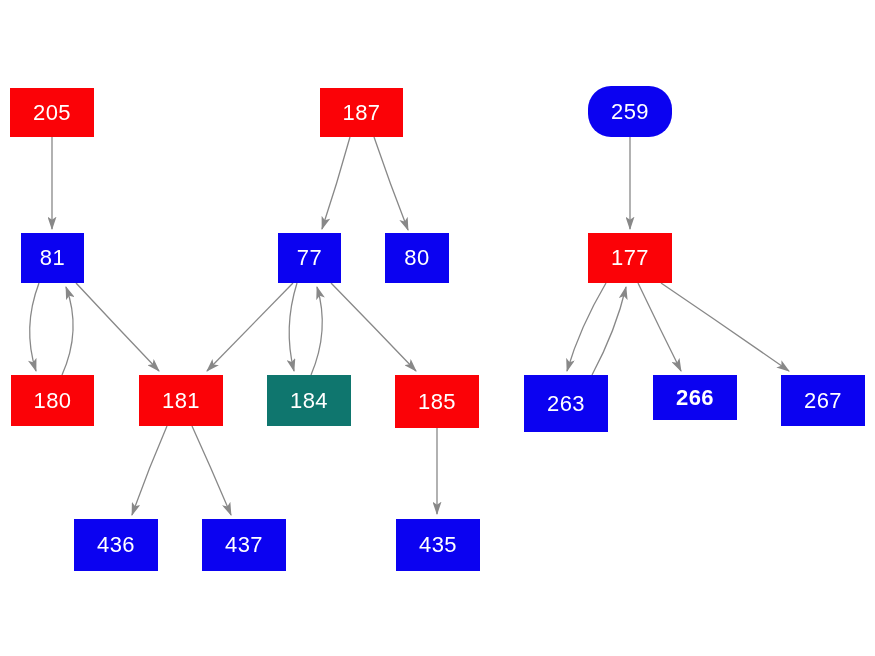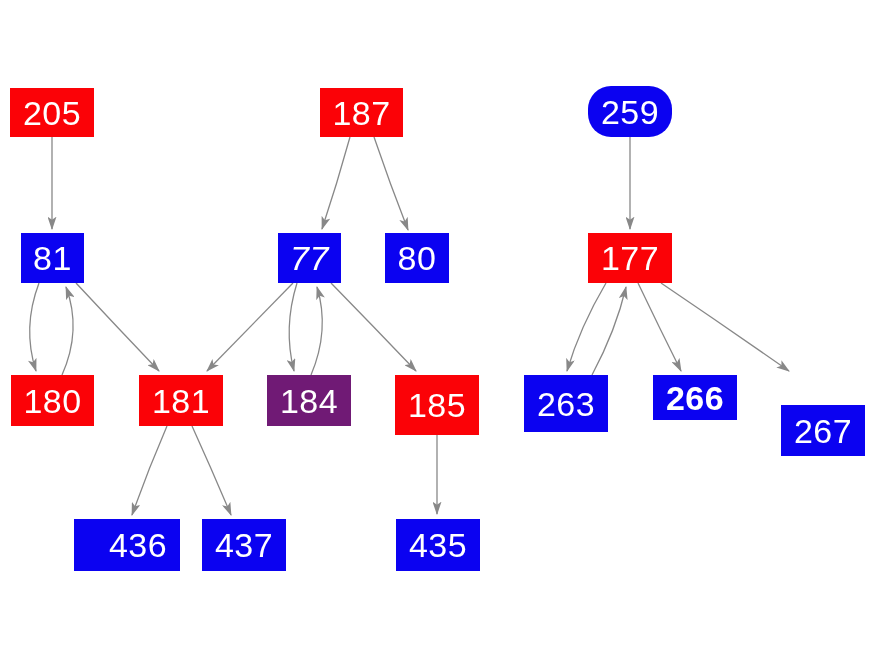--- a/index.html
+++ b/index.html
@@ -21,21 +21,21 @@
     top: 0;
     width: 875px;
     height: 656px;
   }
   .node {
     position: absolute;
     display: flex;
     align-items: center;
     justify-content: center;
     color: #ffffff;
-    font-size: 34px;
+    font-size: 22px;
     line-height: 1;
     letter-spacing: 0.5px;
     user-select: none;
   }
 </style>
 </head>
 <body>
 
 <div class="canvas">
   <svg id="edge-svg" class="edge-layer" width="875" height="656" viewBox="0 0 875 656" xmlns="http://www.w3.org/2000/svg">
@@ -63,27 +63,27 @@
         <path d="M167,426 Q148,470 132,515" fill="none" stroke="#888888" stroke-width="1.3" marker-end="url(#arrowhead)"></path>
         <path d="M192,426 Q212,470 231,515" fill="none" stroke="#888888" stroke-width="1.3" marker-end="url(#arrowhead)"></path>
         <path d="M437,426 Q437,470 437,514" fill="none" stroke="#888888" stroke-width="1.3" marker-end="url(#arrowhead)"></path>
       </g>
   </svg>
   <div id="node-layer">
       <div class="node" style="left: 10px; top: 88px; width: 84px; height: 49px; background: rgb(251, 2, 7); color: rgb(255, 255, 255);">205</div>
       <div class="node" style="left: 320px; top: 88px; width: 83px; height: 49px; background: rgb(251, 2, 7); color: rgb(255, 255, 255);">187</div>
       <div class="node" style="left: 588px; top: 86px; width: 84px; height: 51px; background: rgb(11, 2, 241); color: rgb(255, 255, 255); border-radius: 23px;">259</div>
       <div class="node" style="left: 21px; top: 233px; width: 63px; height: 50px; background: rgb(11, 2, 241); color: rgb(255, 255, 255);">81</div>
-      <div class="node" style="left: 278px; top: 233px; width: 63px; height: 50px; background: rgb(11, 2, 241); color: rgb(255, 255, 255); font-style: italic;">77</div>
+      <div class="node" style="left: 278px; top: 233px; width: 63px; height: 50px; background: rgb(11, 2, 241); color: rgb(255, 255, 255);">77</div>
       <div class="node" style="left: 385px; top: 233px; width: 64px; height: 50px; background: rgb(11, 2, 241); color: rgb(255, 255, 255);">80</div>
       <div class="node" style="left: 588px; top: 233px; width: 84px; height: 50px; background: rgb(251, 2, 7); color: rgb(255, 255, 255);">177</div>
       <div class="node" style="left: 11px; top: 375px; width: 83px; height: 51px; background: rgb(251, 2, 7); color: rgb(255, 255, 255); text-align: center;">180</div>
       <div class="node" style="left: 139px; top: 375px; width: 84px; height: 51px; background: rgb(251, 2, 7); color: rgb(255, 255, 255);">181</div>
-      <div class="node" style="left: 267px; top: 375px; width: 84px; height: 51px; background: #701a75; color: rgb(255, 255, 255);">184</div>
-      <div class="node" style="left: 395px; top: 375px; width: 84px; height: 60px; background: rgb(251, 2, 7); color: rgb(255, 255, 255);">185</div>
+      <div class="node" style="left: 267px; top: 375px; width: 84px; height: 51px; background: #0f766e; color: rgb(255, 255, 255);">184</div>
+      <div class="node" style="left: 395px; top: 375px; width: 84px; height: 53px; background: rgb(251, 2, 7); color: rgb(255, 255, 255);">185</div>
       <div class="node" style="left: 524px; top: 375px; width: 84px; height: 57px; background: rgb(11, 2, 241); color: rgb(255, 255, 255);">263</div>
       <div class="node" style="left: 653px; top: 375px; width: 84px; height: 45px; background: rgb(11, 2, 241); color: rgb(255, 255, 255); font-weight: bold;">266</div>
-      <div class="node" style="left: 781px; top: 375px; width: 84px; height: 51px; background: rgb(11, 2, 241); color: rgb(255, 255, 255); margin-top: 30px;">267</div>
-      <div class="node" style="left: 74px; top: 519px; width: 84px; height: 52px; background: rgb(11, 2, 241); color: rgb(255, 255, 255); padding-left: 22px;">436</div>
+      <div class="node" style="left: 781px; top: 375px; width: 84px; height: 51px; background: rgb(11, 2, 241); color: rgb(255, 255, 255);">267</div>
+      <div class="node" style="left: 74px; top: 519px; width: 84px; height: 52px; background: rgb(11, 2, 241); color: rgb(255, 255, 255);">436</div>
       <div class="node" style="left: 202px; top: 519px; width: 84px; height: 52px; background: rgb(11, 2, 241); color: rgb(255, 255, 255); text-align: right;">437</div>
       <div class="node" style="left: 396px; top: 519px; width: 84px; height: 52px; background: rgb(11, 2, 241); color: rgb(255, 255, 255);">435</div>
     </div>
 </div>
 
 </body></html>

